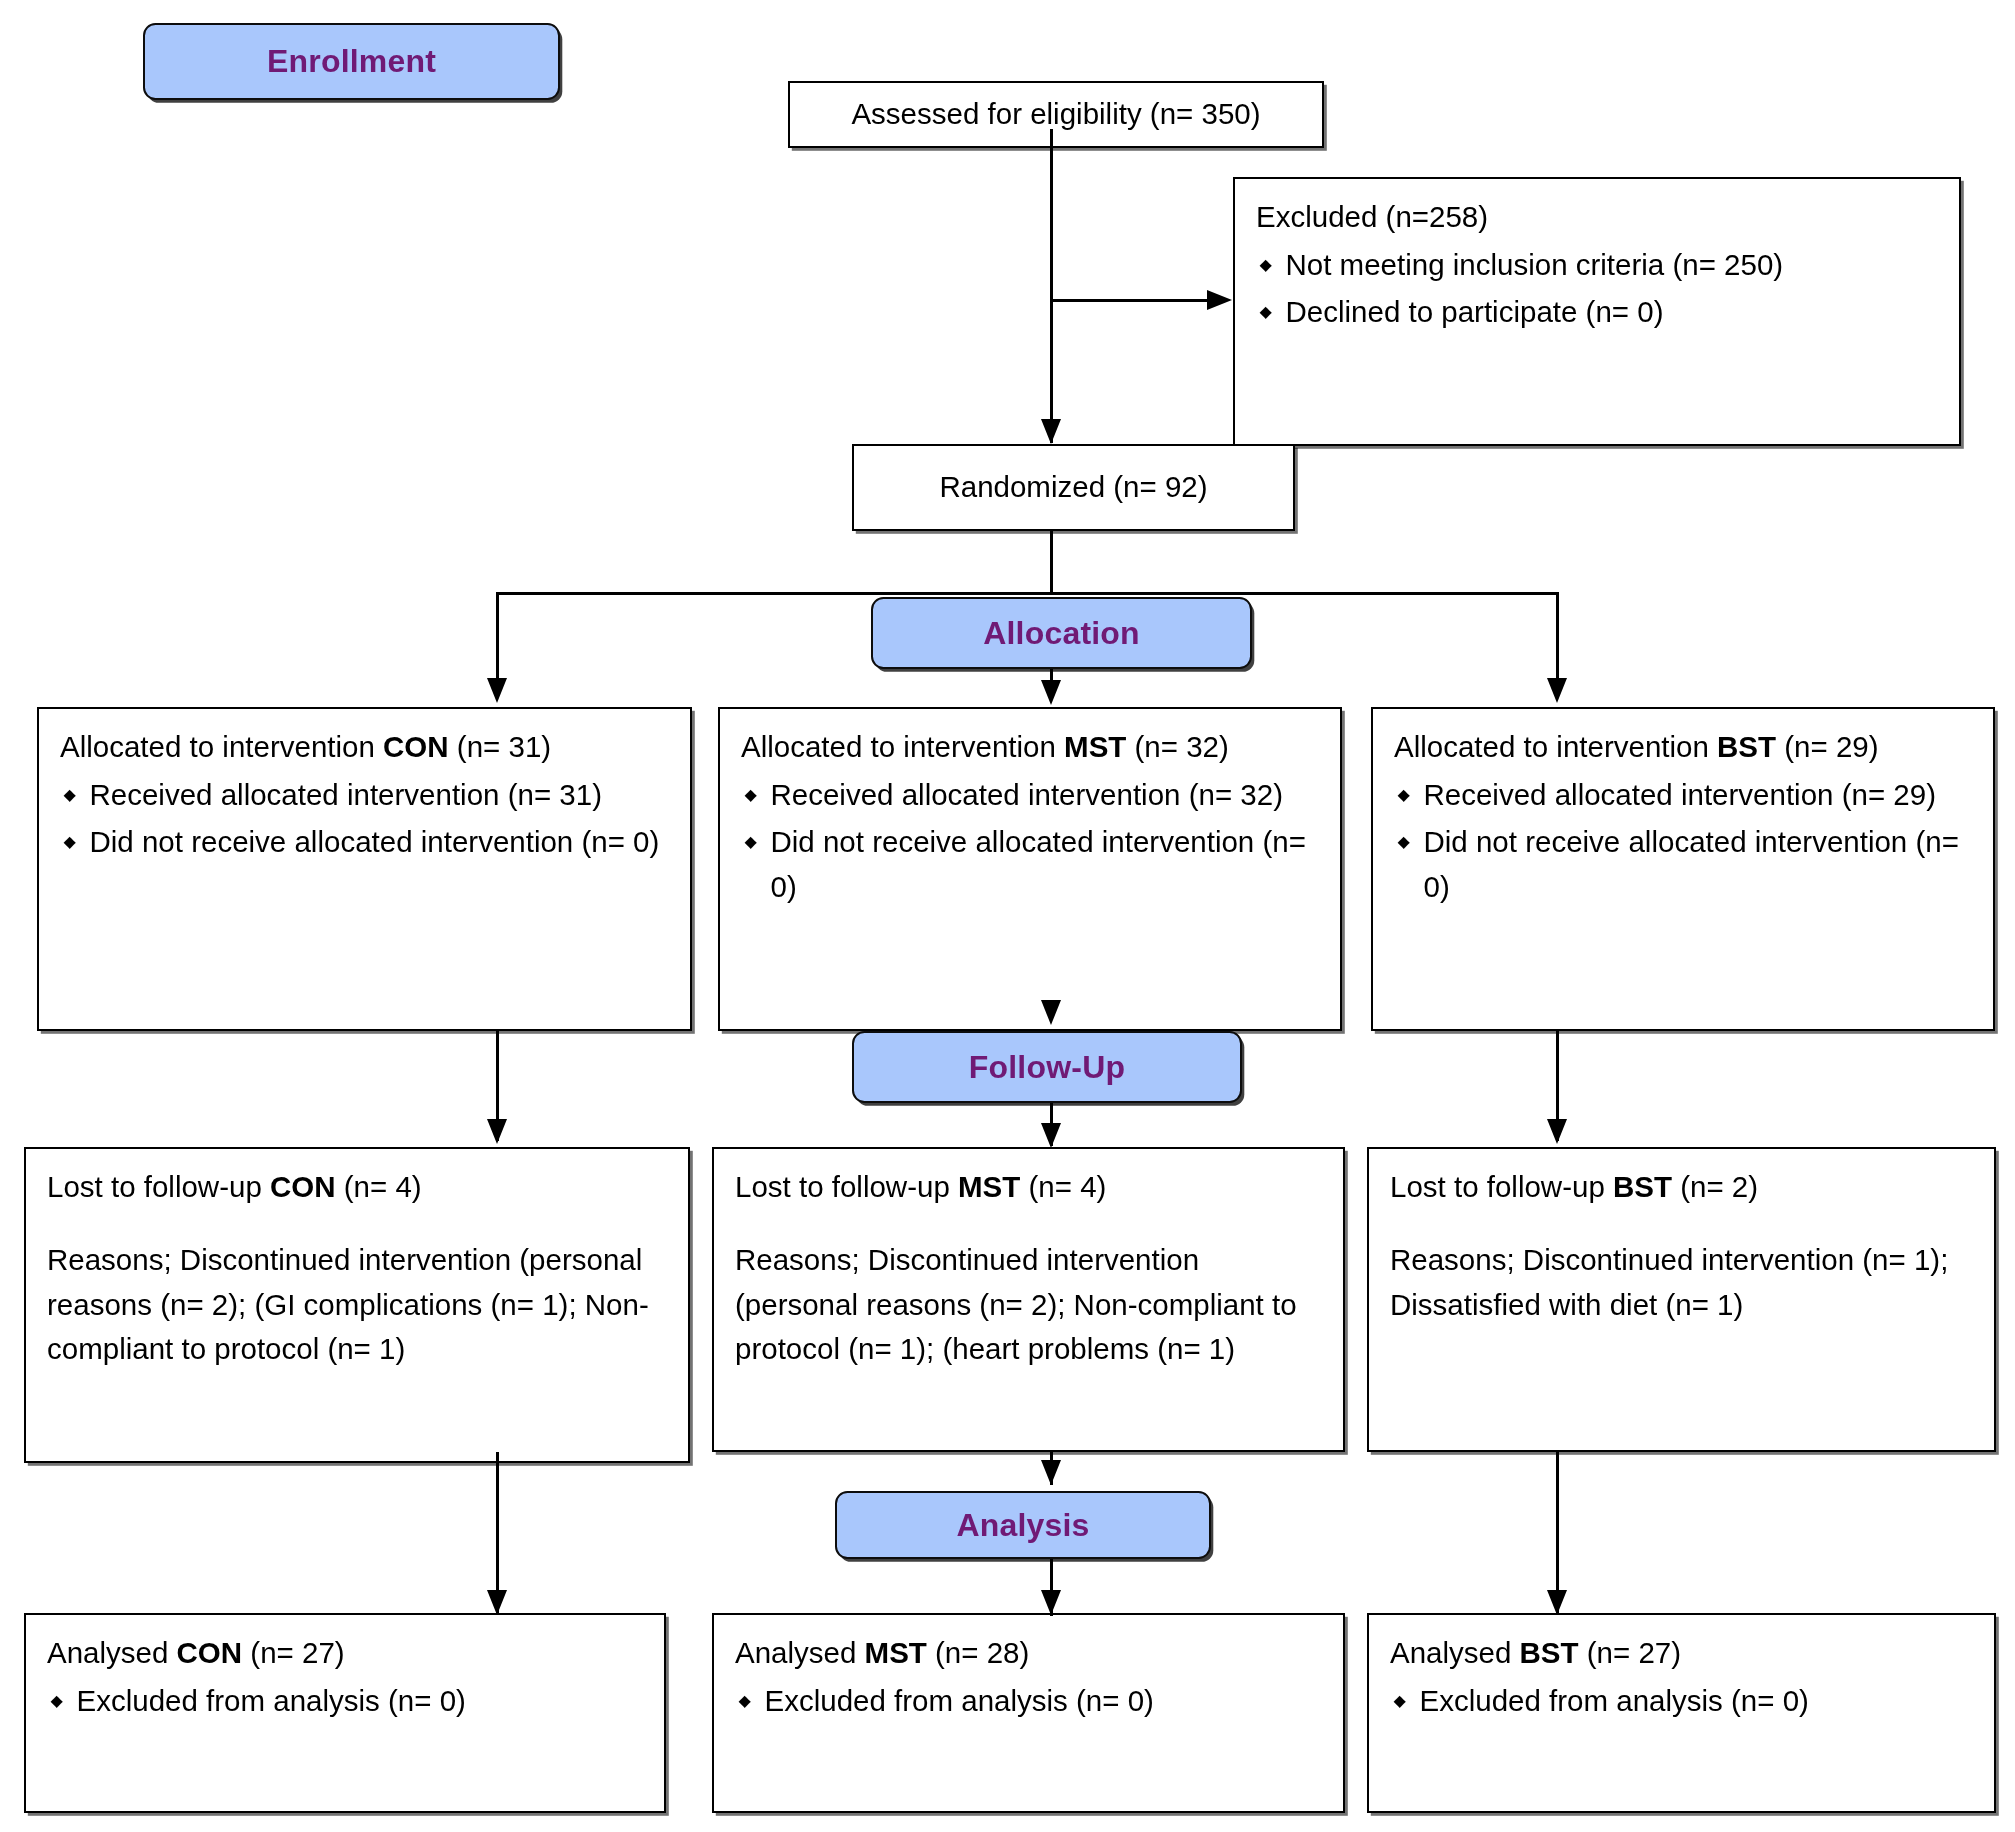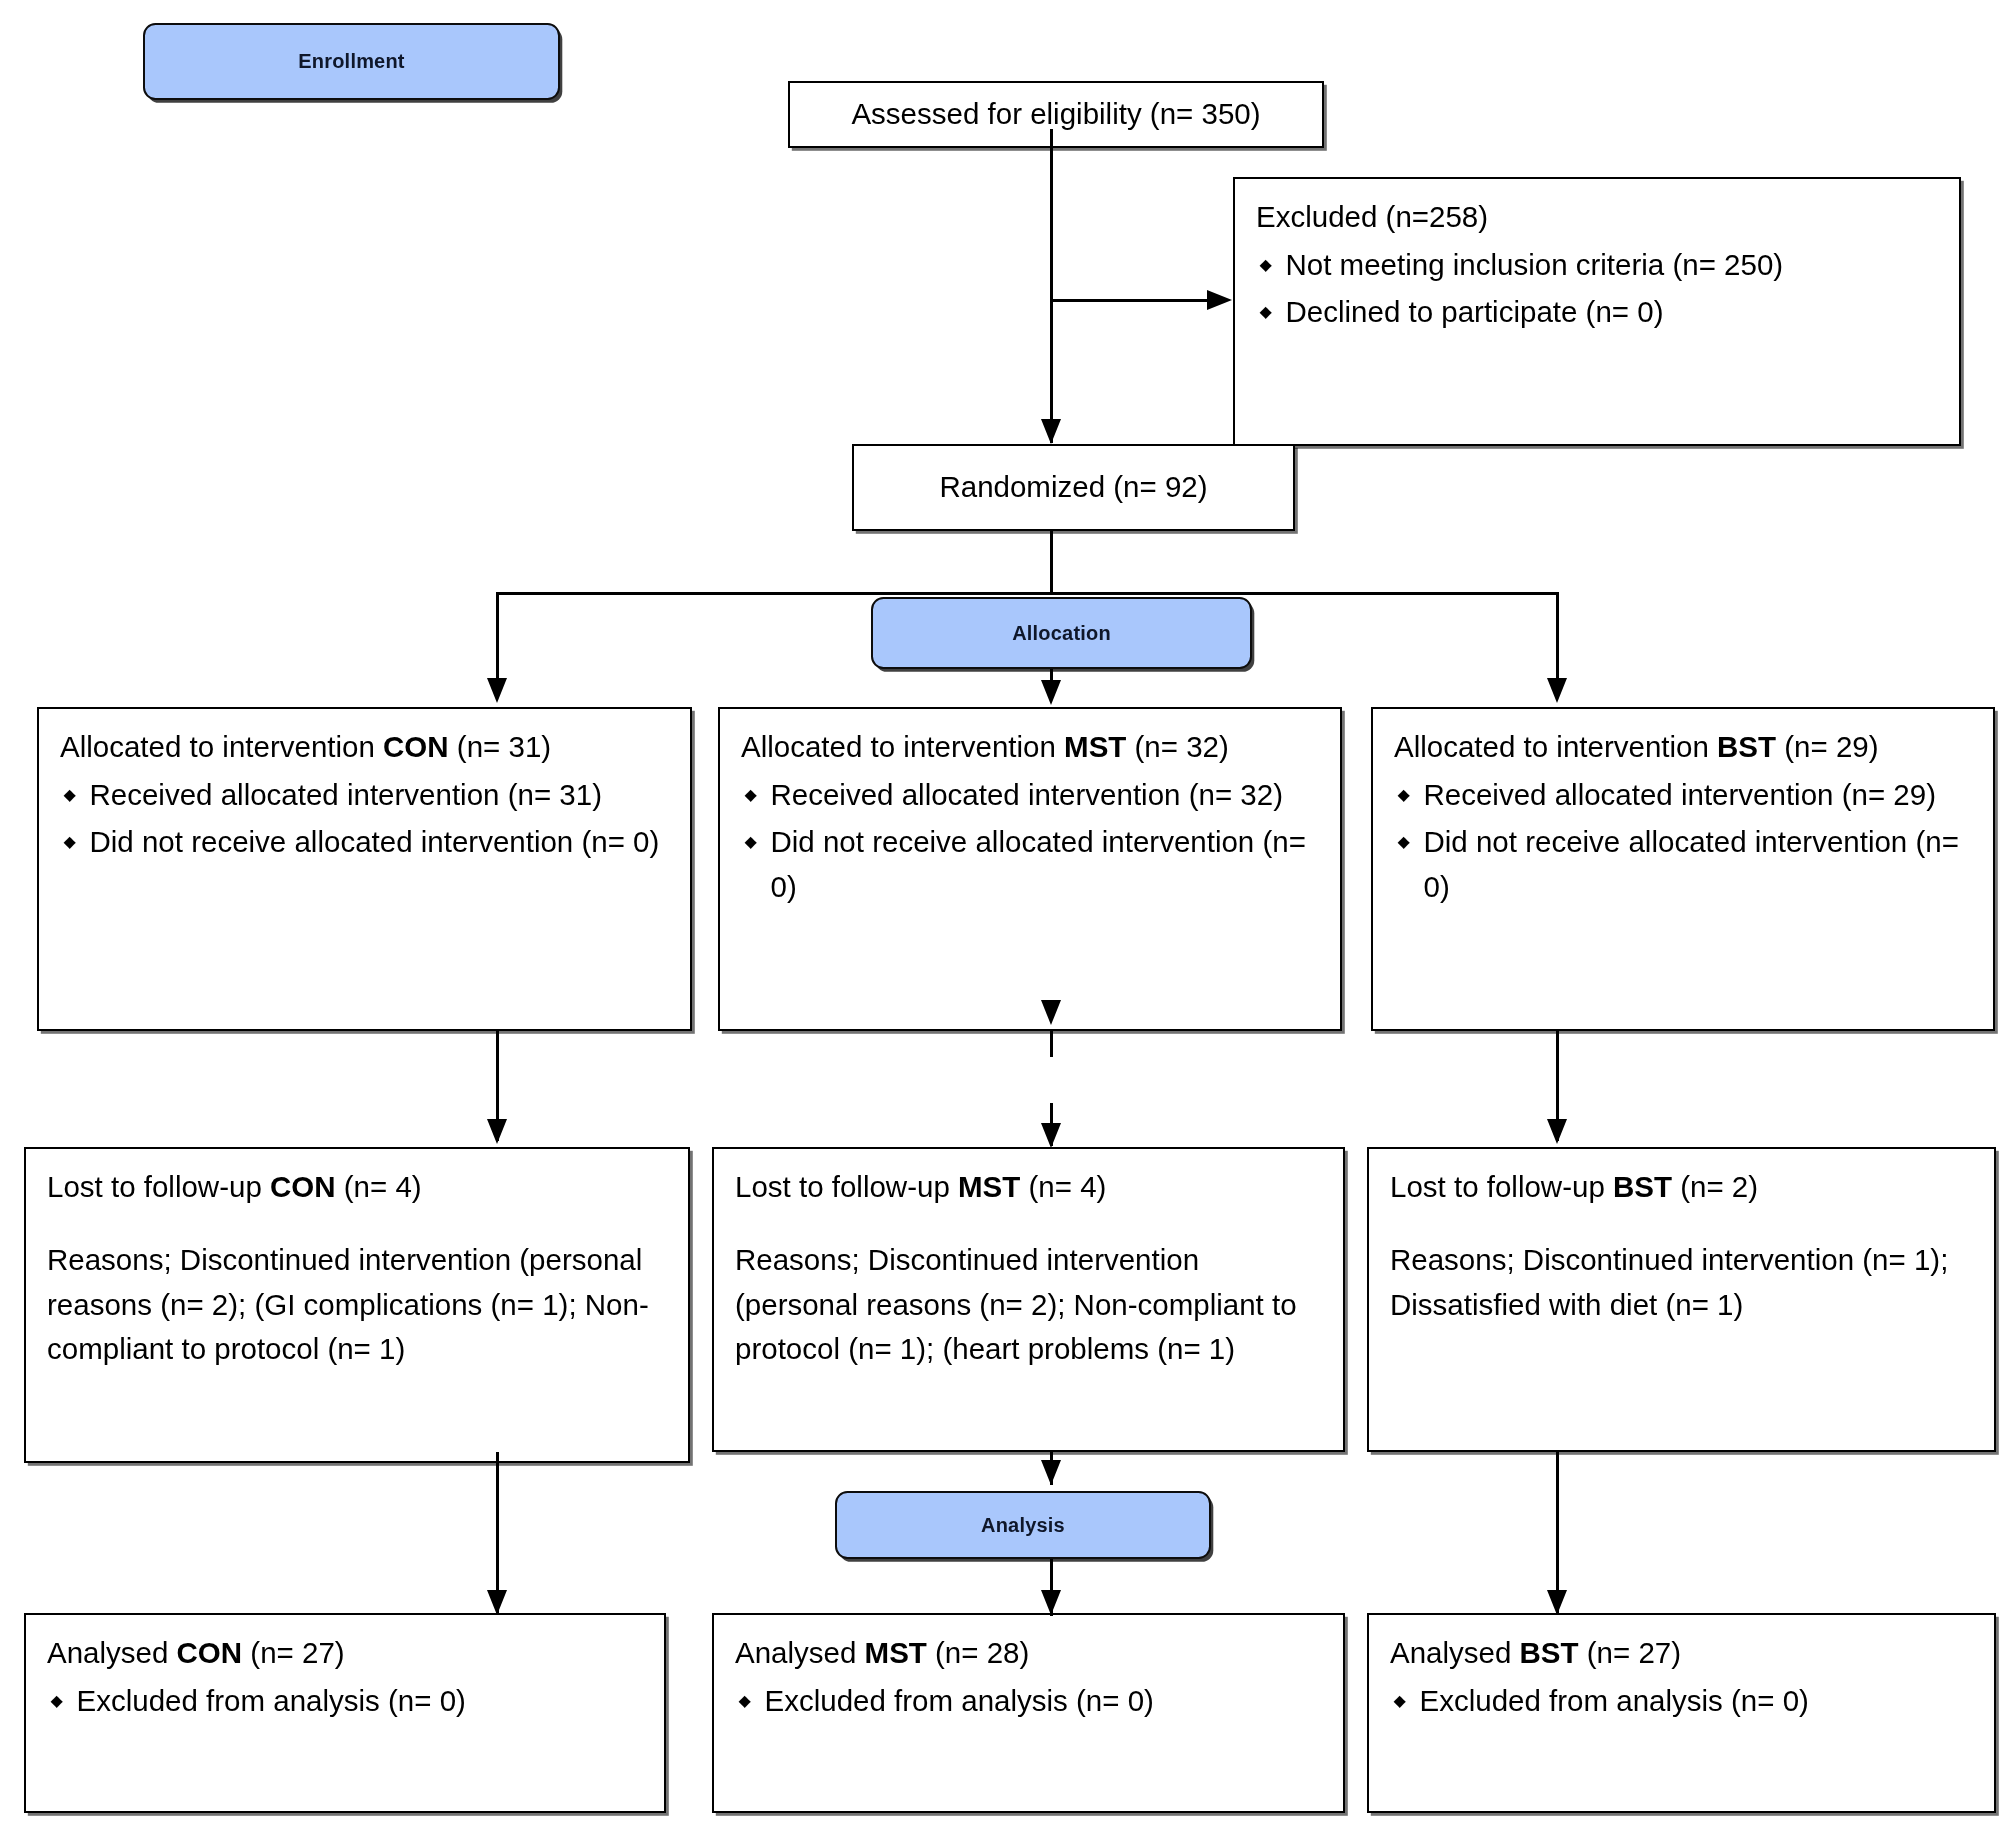--- a/index.html
+++ b/index.html
@@ -77,23 +77,23 @@
     background: #a9c7fc;
     border: 2.4px solid #0d0d0d;
     border-radius: 12.4px;
     box-shadow: 3.3px 3.8px 0 -1px rgba(0,0,0,0.75);
     display: flex;
     align-items: center;
     justify-content: center;
     z-index: 40;
   }
   .stage span {
-    font-size: 20px;
+    font-size: 32px;
     font-weight: bold;
-    color: #0f172a;
+    color: #701a75;
     letter-spacing: 0.2px;
   }
 
   
   .vline, .hline {
     position: absolute;
     background: #000000;
     z-index: 5;
   }
   .vline { width: 2.9px; }
@@ -198,20 +198,23 @@
 
   <div class="vline" style="left:496px; top:1031px; width:2.9px; height:110px;"></div>
   <div class="arrowdown" style="left:487px; top:1119px;"></div>
 
   <div class="vline" style="left:1050px; top:1031px; width:2.9px; height:26px;"></div>
   <div class="arrowdown" style="left:1041px; top:1000px;"></div>
 
   <div class="vline" style="left:1556px; top:1031px; width:2.9px; height:110px;"></div>
   <div class="arrowdown" style="left:1547px; top:1119px;"></div>
 
+  <div class="stage" style="left:852px; top:1031px; width:390px; height:72px;">
+    <span>Follow-Up</span>
+  </div>
 
   <div class="vline" style="left:1050px; top:1103px; width:2.9px; height:43px;"></div>
   <div class="arrowdown" style="left:1041px; top:1123px;"></div>
 
   <div class="fbox" style="left:24px; top:1147px; width:666px; height:316px;">
     <div class="pad">
       <p class="para"><span>Lost to follow-up </span><b class="tag">CON</b><span> (n= 4)</span></p>
       <p class="para gap">Reasons; Discontinued intervention (personal reasons (n= 2); (GI complications (n= 1); Non-compliant to protocol (n= 1)</p>
     </div>
   </div>

